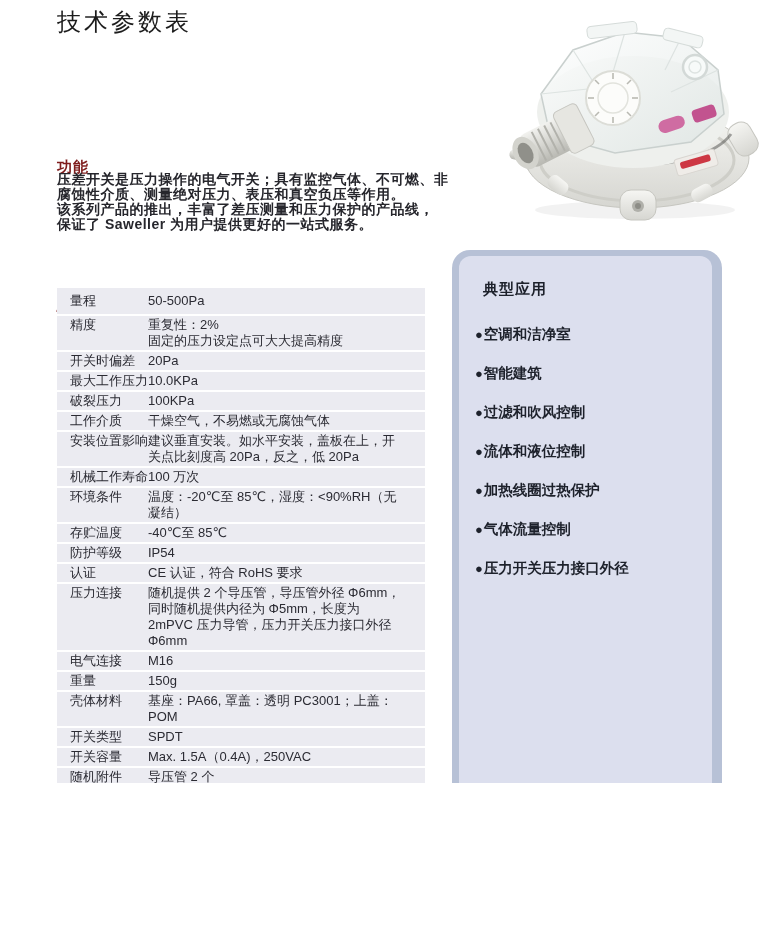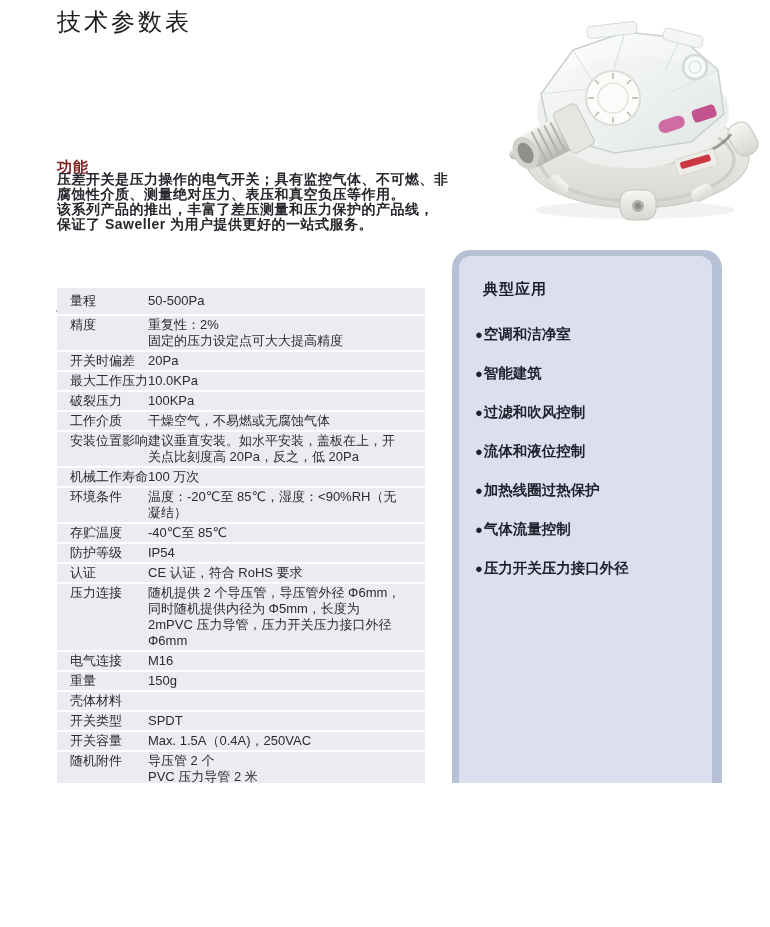--- a/index.html
+++ b/index.html
@@ -199,20 +199,21 @@
     <div class="spec-row">
         <div class="spec-label">电气连接</div>
         <div class="spec-value">M16</div>
       </div>
     <div class="spec-row">
         <div class="spec-label">重量</div>
         <div class="spec-value">150g</div>
       </div>
     <div class="spec-row">
         <div class="spec-label">壳体材料</div>
+        <div class="spec-value">基座：PA66, 罩盖：透明 PC3001；上盖：POM</div>
       </div>
     <div class="spec-row">
         <div class="spec-label">开关类型</div>
         <div class="spec-value">SPDT</div>
       </div>
     <div class="spec-row">
         <div class="spec-label">开关容量</div>
         <div class="spec-value">Max. 1.5A（0.4A)，250VAC</div>
       </div>
     <div class="spec-row">

